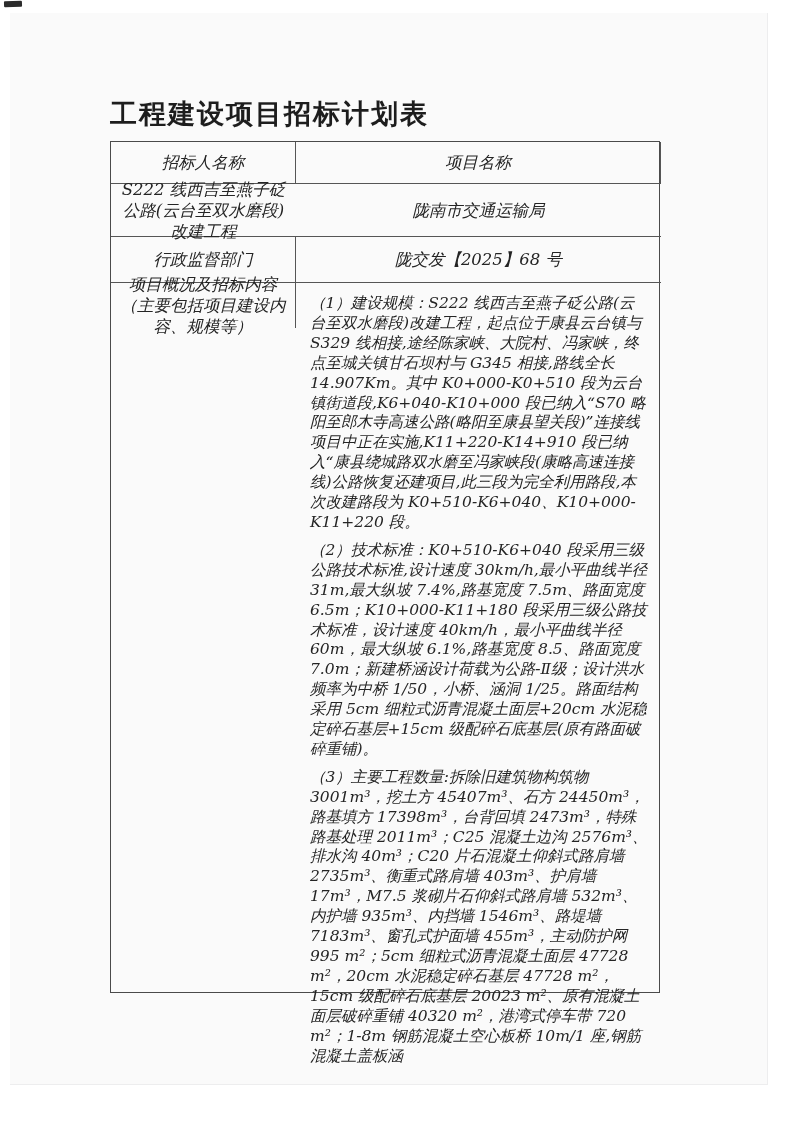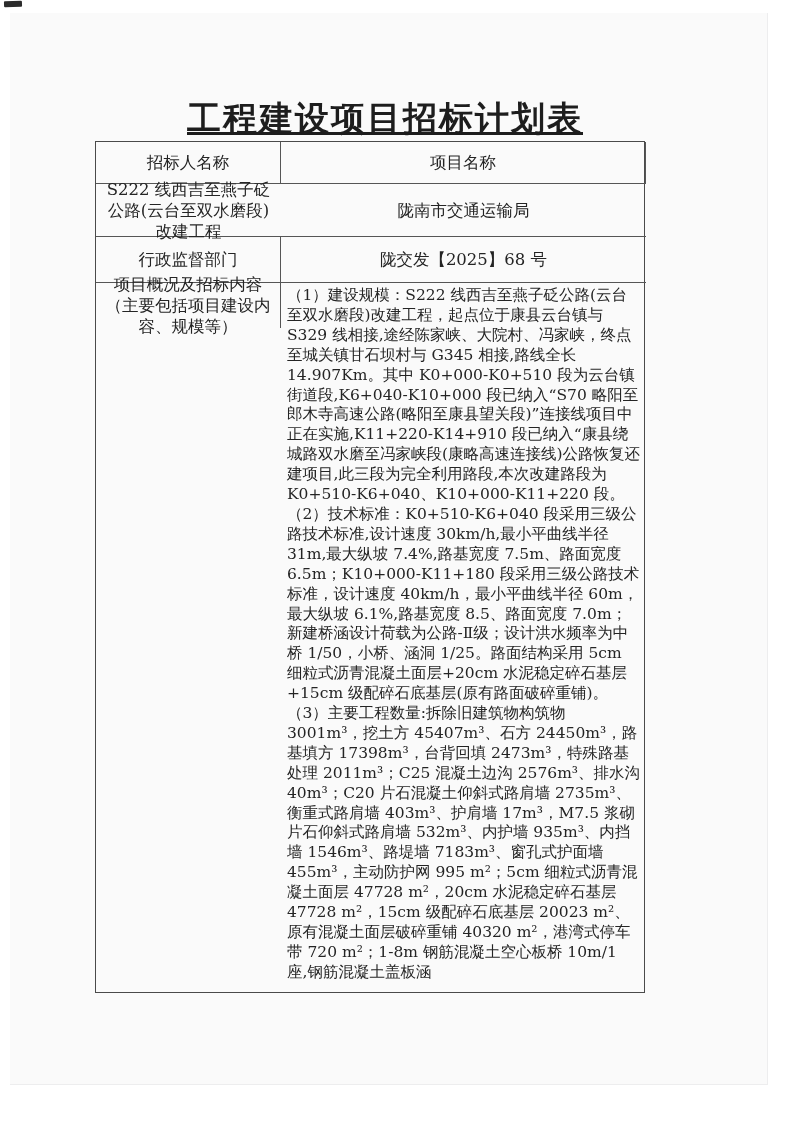--- a/index.html
+++ b/index.html
@@ -13,42 +13,42 @@
     position:absolute;left:10px;top:13px;width:758px;height:1072px;
     background:#fafafa;
     box-shadow:inset -1px 0 0 #ededee, inset 0 -1px 0 #ededee;
   }
   .corner-mark{
     position:absolute;left:4px;top:1px;width:18px;height:6px;
     background:#2b2b2b;border-radius:1px;transform:rotate(-2deg);
   }
   .doc-title{
     position:absolute;left:110px;top:96px;width:550px;
-    text-align:center;font-size:34px;font-weight:bold;
-    letter-spacing:2px;color:#1d1d1d;text-decoration:underline;
+    font-size:27px;font-weight:bold;
+    letter-spacing:2px;color:#1d1d1d;
   }
   .bid-table{
-    position:absolute;left:95px;top:141px;width:550px;
+    position:absolute;left:110px;top:141px;width:550px;
     display:grid;grid-template-columns:185px 365px;
     grid-template-rows:42px 53px 46px 45px 664px;
-    border:1px solid #4a4a4a;box-sizing:border-box;
+    border:1px solid #4a4a4a;box-sizing:border-box;font-style:italic;
   }
   .cell{
     border-right:1px solid #555;border-bottom:1px solid #555;
     box-sizing:border-box;display:flex;align-items:center;justify-content:center;
     text-align:center;font-size:16.5px;line-height:21px;padding:2px 8px;
     color:#242424;
   }
   .cell.last-col{border-right:none;}
   .cell.last-row{border-bottom:none;}
   .cell.body-cell{
     display:block;text-align:left;align-items:flex-start;
     padding:3px 5px 0 6px;font-size:15.5px;line-height:19.9px;
   }
-  .body-cell p{margin:0;}
+  .body-cell p{margin:8px;}
 </style>
 </head>
 <body>
 
 <div class="scan-page"></div>
 <div class="corner-mark"></div>
 
 <div class="doc-title">工程建设项目招标计划表</div>
 
 <div class="bid-table">

